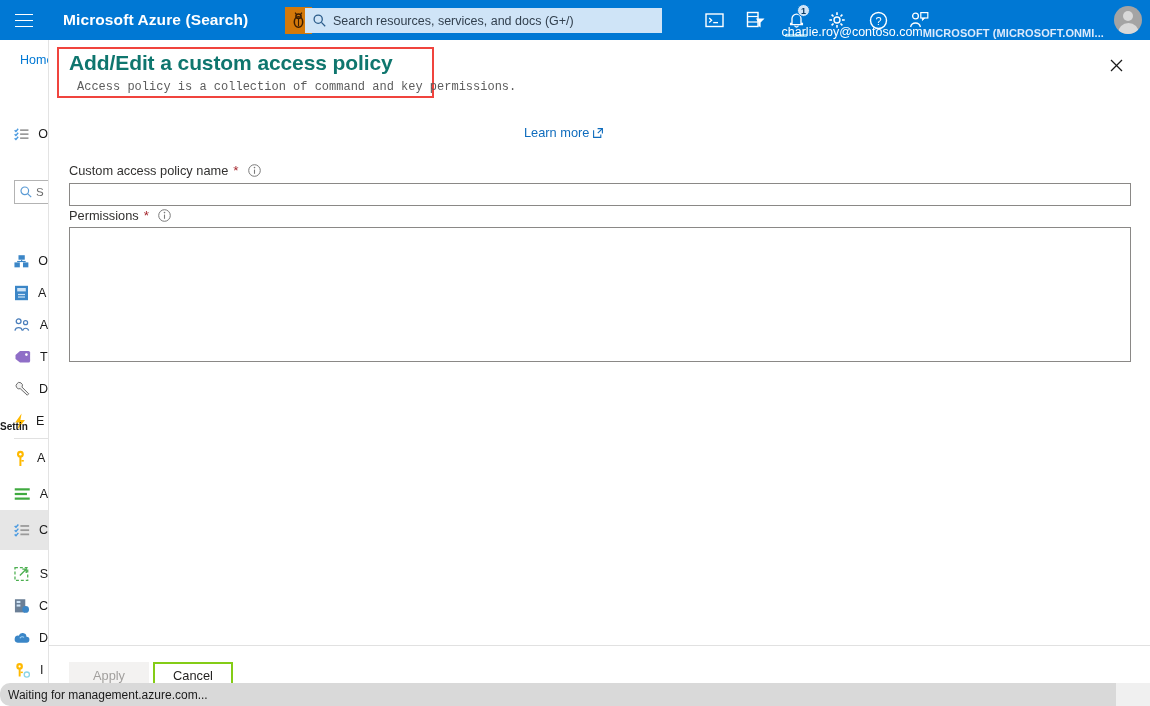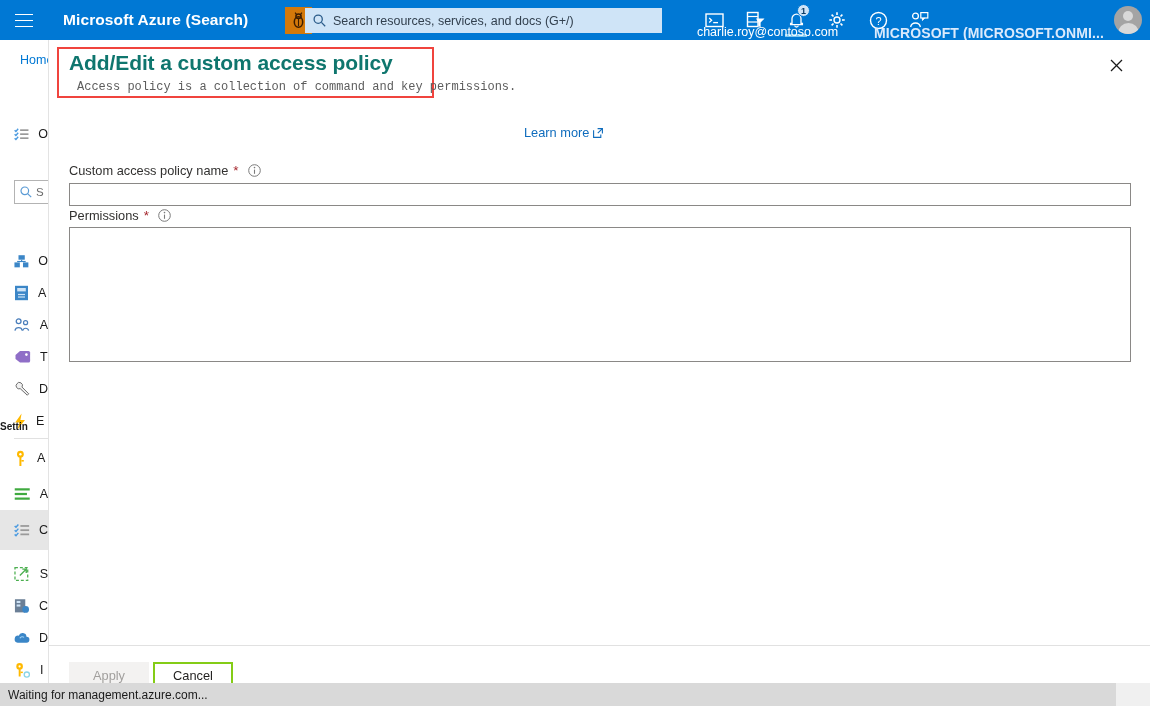--- a/index.html
+++ b/index.html
@@ -99,24 +99,23 @@
     height: 40px;
     display: flex; flex-direction: row;
     justify-content: center; align-items: flex-end;
     cursor: pointer;
   }
   .account .email {
     color: #ffffff; font-size: 12.5px; line-height: 15px;
     white-space: nowrap;
   }
   .account .tenant {
-    color: #dbeafc; font-size: 14px; font-weight: bold;
+    color: #dbeafc; font-size: 11px; font-weight: bold;
     line-height: 13px; white-space: nowrap;
     letter-spacing: .1px;
-    margin-left: 36px;
   }
   .avatar {
     position: absolute; right: 8px; top: 6px;
     width: 28px; height: 28px; border-radius: 50%;
     background: #a4a4a4; overflow: hidden; cursor: pointer;
   }
   .avatar .head {
     position: absolute; left: 9px; top: 5px;
     width: 10px; height: 10px; border-radius: 50%;
     background: #d9d9d9;
@@ -262,20 +261,21 @@
     cursor: pointer;
   }
 
   
   .statusbar {
     position: absolute; left: 0; top: 683px;
     width: 1150px; height: 23px;
     background: #d9d9d9;
     display: flex; align-items: center;
     padding-left: 8px;
+    border-radius: 10px;
   }
   .statusbar .txt {
     font-size: 12px; color: #1b1b1b; white-space: nowrap;
   }
   .scroll-nub {
     position: absolute; right: 0; top: 683px;
     width: 34px; height: 23px;
     background: #f0f0f0;
   }
 </style>

